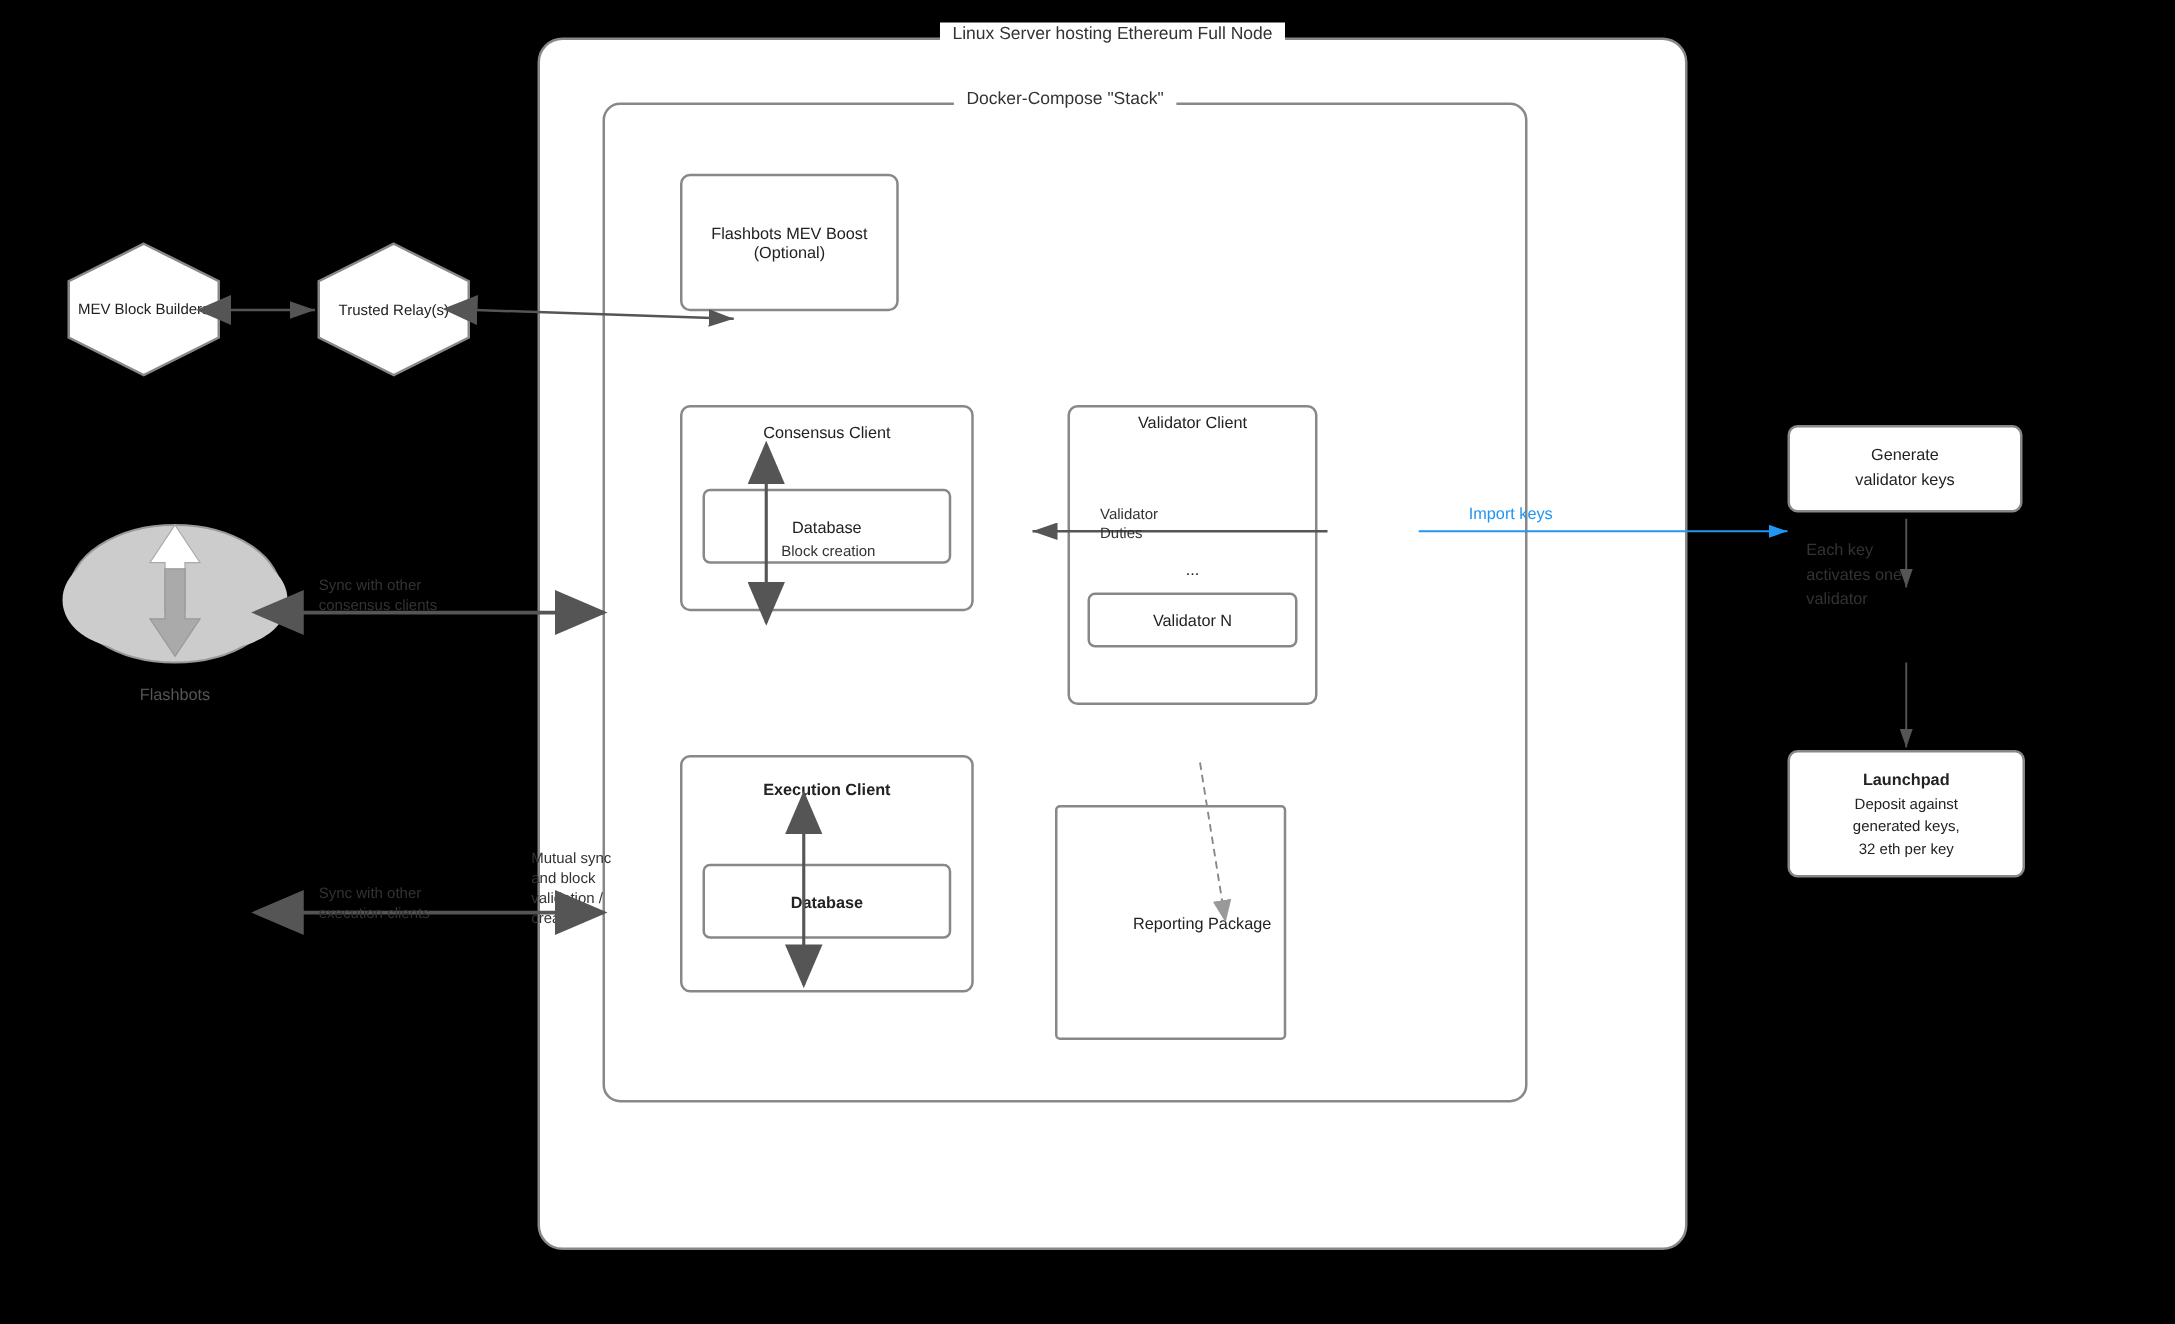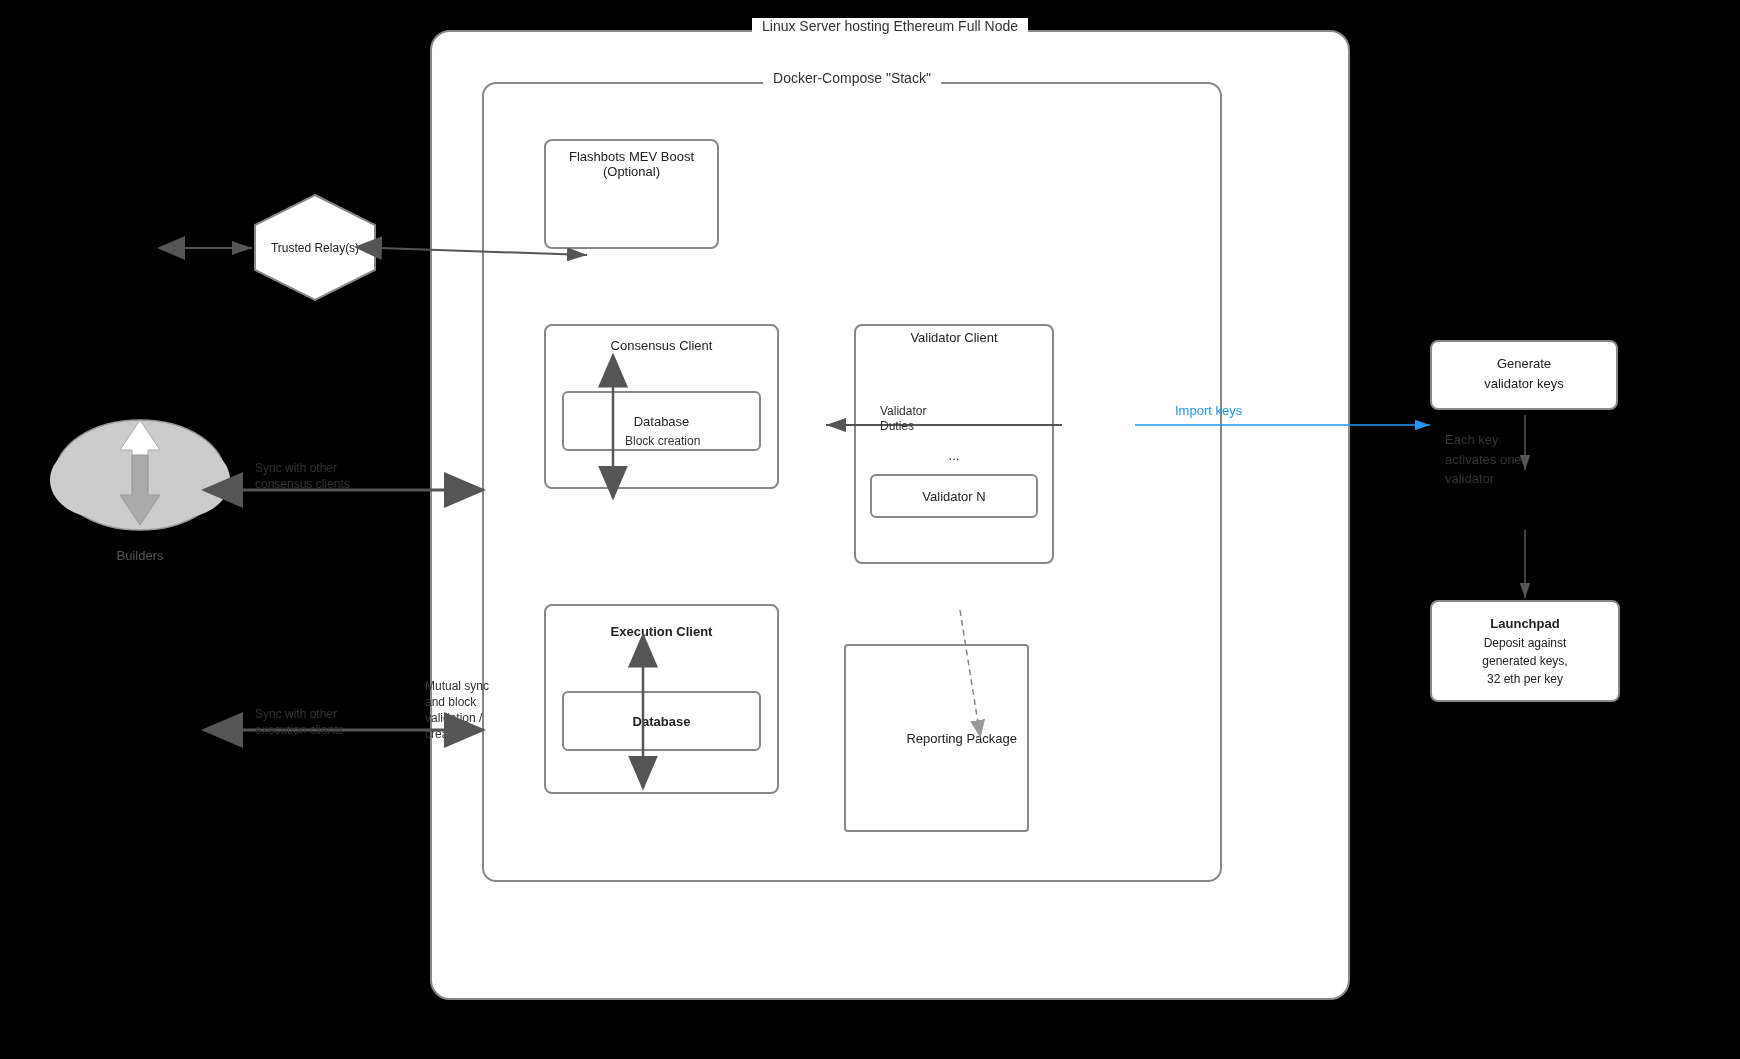--- a/index.html
+++ b/index.html
@@ -68,20 +68,21 @@
     
     .flashbots-box {
       position: absolute;
       top: 145px; left: 525px;
       width: 175px;
       height: 120px;
       border: 2px solid #888;
       border-radius: 8px;
       background: #fff;
       display: flex;
+      align-items: center;
       justify-content: center;
       text-align: center;
       padding: 8px;
     }
 
     
     .right-box {
       position: absolute;
       border: 2px solid #888;
       border-radius: 8px;
@@ -131,20 +132,26 @@
         <div style="position:absolute; top:148px; left:14px; right:14px; height:44px; border:2px solid #888; border-radius:6px; display:flex; align-items:center; justify-content:center;">Validator N</div>
       </div>
 
       <div style="position:absolute; top:560px; left:360px; width:185px; height:188px; border:2px solid #888; border-radius:4px; background:#fff; display:flex; align-items:center; justify-content:flex-end; text-align:center; padding:10px;">
         <span>Reporting Package</span>
       </div>
 
     </div>
   </div>
 
+  <div style="position:absolute; top:190px; left:50px; width:130px; height:115px;">
+    <svg width="130" height="115">
+      <polygon points="65,5 125,35 125,80 65,110 5,80 5,35" fill="white" stroke="#888" stroke-width="2"></polygon>
+    </svg>
+    <div style="position:absolute; top:0; left:0; width:130px; height:115px; display:flex; align-items:center; justify-content:center; text-align:center; font-size:12px; line-height:1.4;">MEV Block Builders</div>
+  </div>
 
   <div style="position:absolute; top:190px; left:250px; width:130px; height:115px;">
     <svg width="130" height="115">
       <polygon points="65,5 125,35 125,80 65,110 5,80 5,35" fill="white" stroke="#888" stroke-width="2"></polygon>
     </svg>
     <div style="position:absolute; top:1px; left:0; width:130px; height:115px; display:flex; align-items:center; justify-content:center; text-align:center; font-size:12px; line-height:1.4;">Trusted Relay(s)</div>
   </div>
 
   <div style="position:absolute; top:390px; left:40px; width:200px; height:190px;">
     <svg width="200" height="160" viewBox="0 0 200 160">
@@ -152,21 +159,21 @@
       <ellipse cx="100" cy="85" rx="85" ry="55" fill="#ccc" stroke="#999" stroke-width="1.5"></ellipse>
       <ellipse cx="60" cy="90" rx="50" ry="38" fill="#ccc"></ellipse>
       <ellipse cx="140" cy="90" rx="50" ry="38" fill="#ccc"></ellipse>
       <ellipse cx="80" cy="72" rx="40" ry="32" fill="#ccc"></ellipse>
       <ellipse cx="120" cy="68" rx="38" ry="30" fill="#ccc"></ellipse>
 
       <polygon points="100,30 120,60 108,60 108,100 92,100 92,60 80,60" fill="white" stroke="#aaa" stroke-width="1"></polygon>
 
       <polygon points="100,135 80,105 92,105 92,65 108,65 108,105 120,105" fill="#aaa" stroke="#999" stroke-width="1"></polygon>
     </svg>
-    <div style="text-align:center; color:#555; font-size:13px; margin-top:-5px;">Builders</div>
+    <div style="text-align:center; color:#555; font-size:13px; margin-top:-5px;">Flashbots</div>
   </div>
 
   <div class="right-box" style="position:absolute; top:340px; left:1430px; width:188px; min-height:70px; padding:12px;">
     <div style="white-space:pre-line; font-size:13px;">Generate
 validator keys</div>
   </div>
 
   <div style="position:absolute; top:430px; left:1445px; font-size:13px; line-height:1.5; color:#333; white-space:pre-line;">Each key
 activates one
 validator</div>

